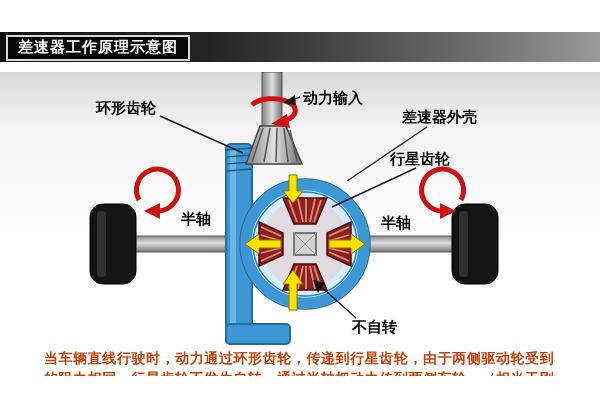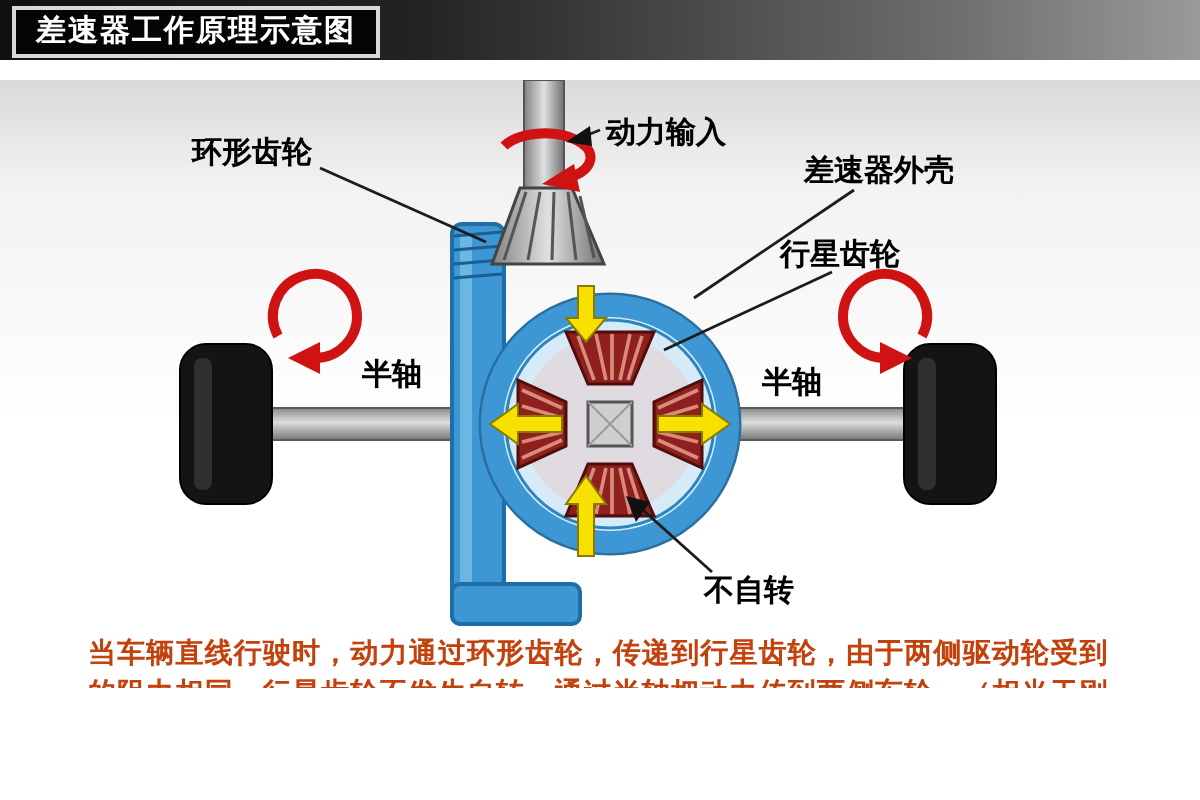--- a/index.html
+++ b/index.html
@@ -1,18 +1,19 @@
 <!DOCTYPE html>
 <html><head>
 <meta charset="utf-8">
 <style>
   html,body{margin:0;padding:0;}
   .page{
     position:relative;width:600px;height:344px;background:#ffffff;overflow:hidden;
     font-family:"Liberation Sans","DejaVu Sans",sans-serif;
+    margin-top:32px;
   }
   .banner{
     position:absolute;top:0;left:0;width:600px;height:30px;
     background:linear-gradient(to right,#101010 0%,#232323 35%,#6f6f6f 80%,#9a9a9a 100%);
   }
   .title-box{
     display:inline-block;margin:3px 0 0 6px;padding:1px 10px 2px 10px;
     background:#050505;color:#ffffff;border:2px solid #d9d9d9;
     font-size:15px;font-weight:bold;letter-spacing:1px;
   }

